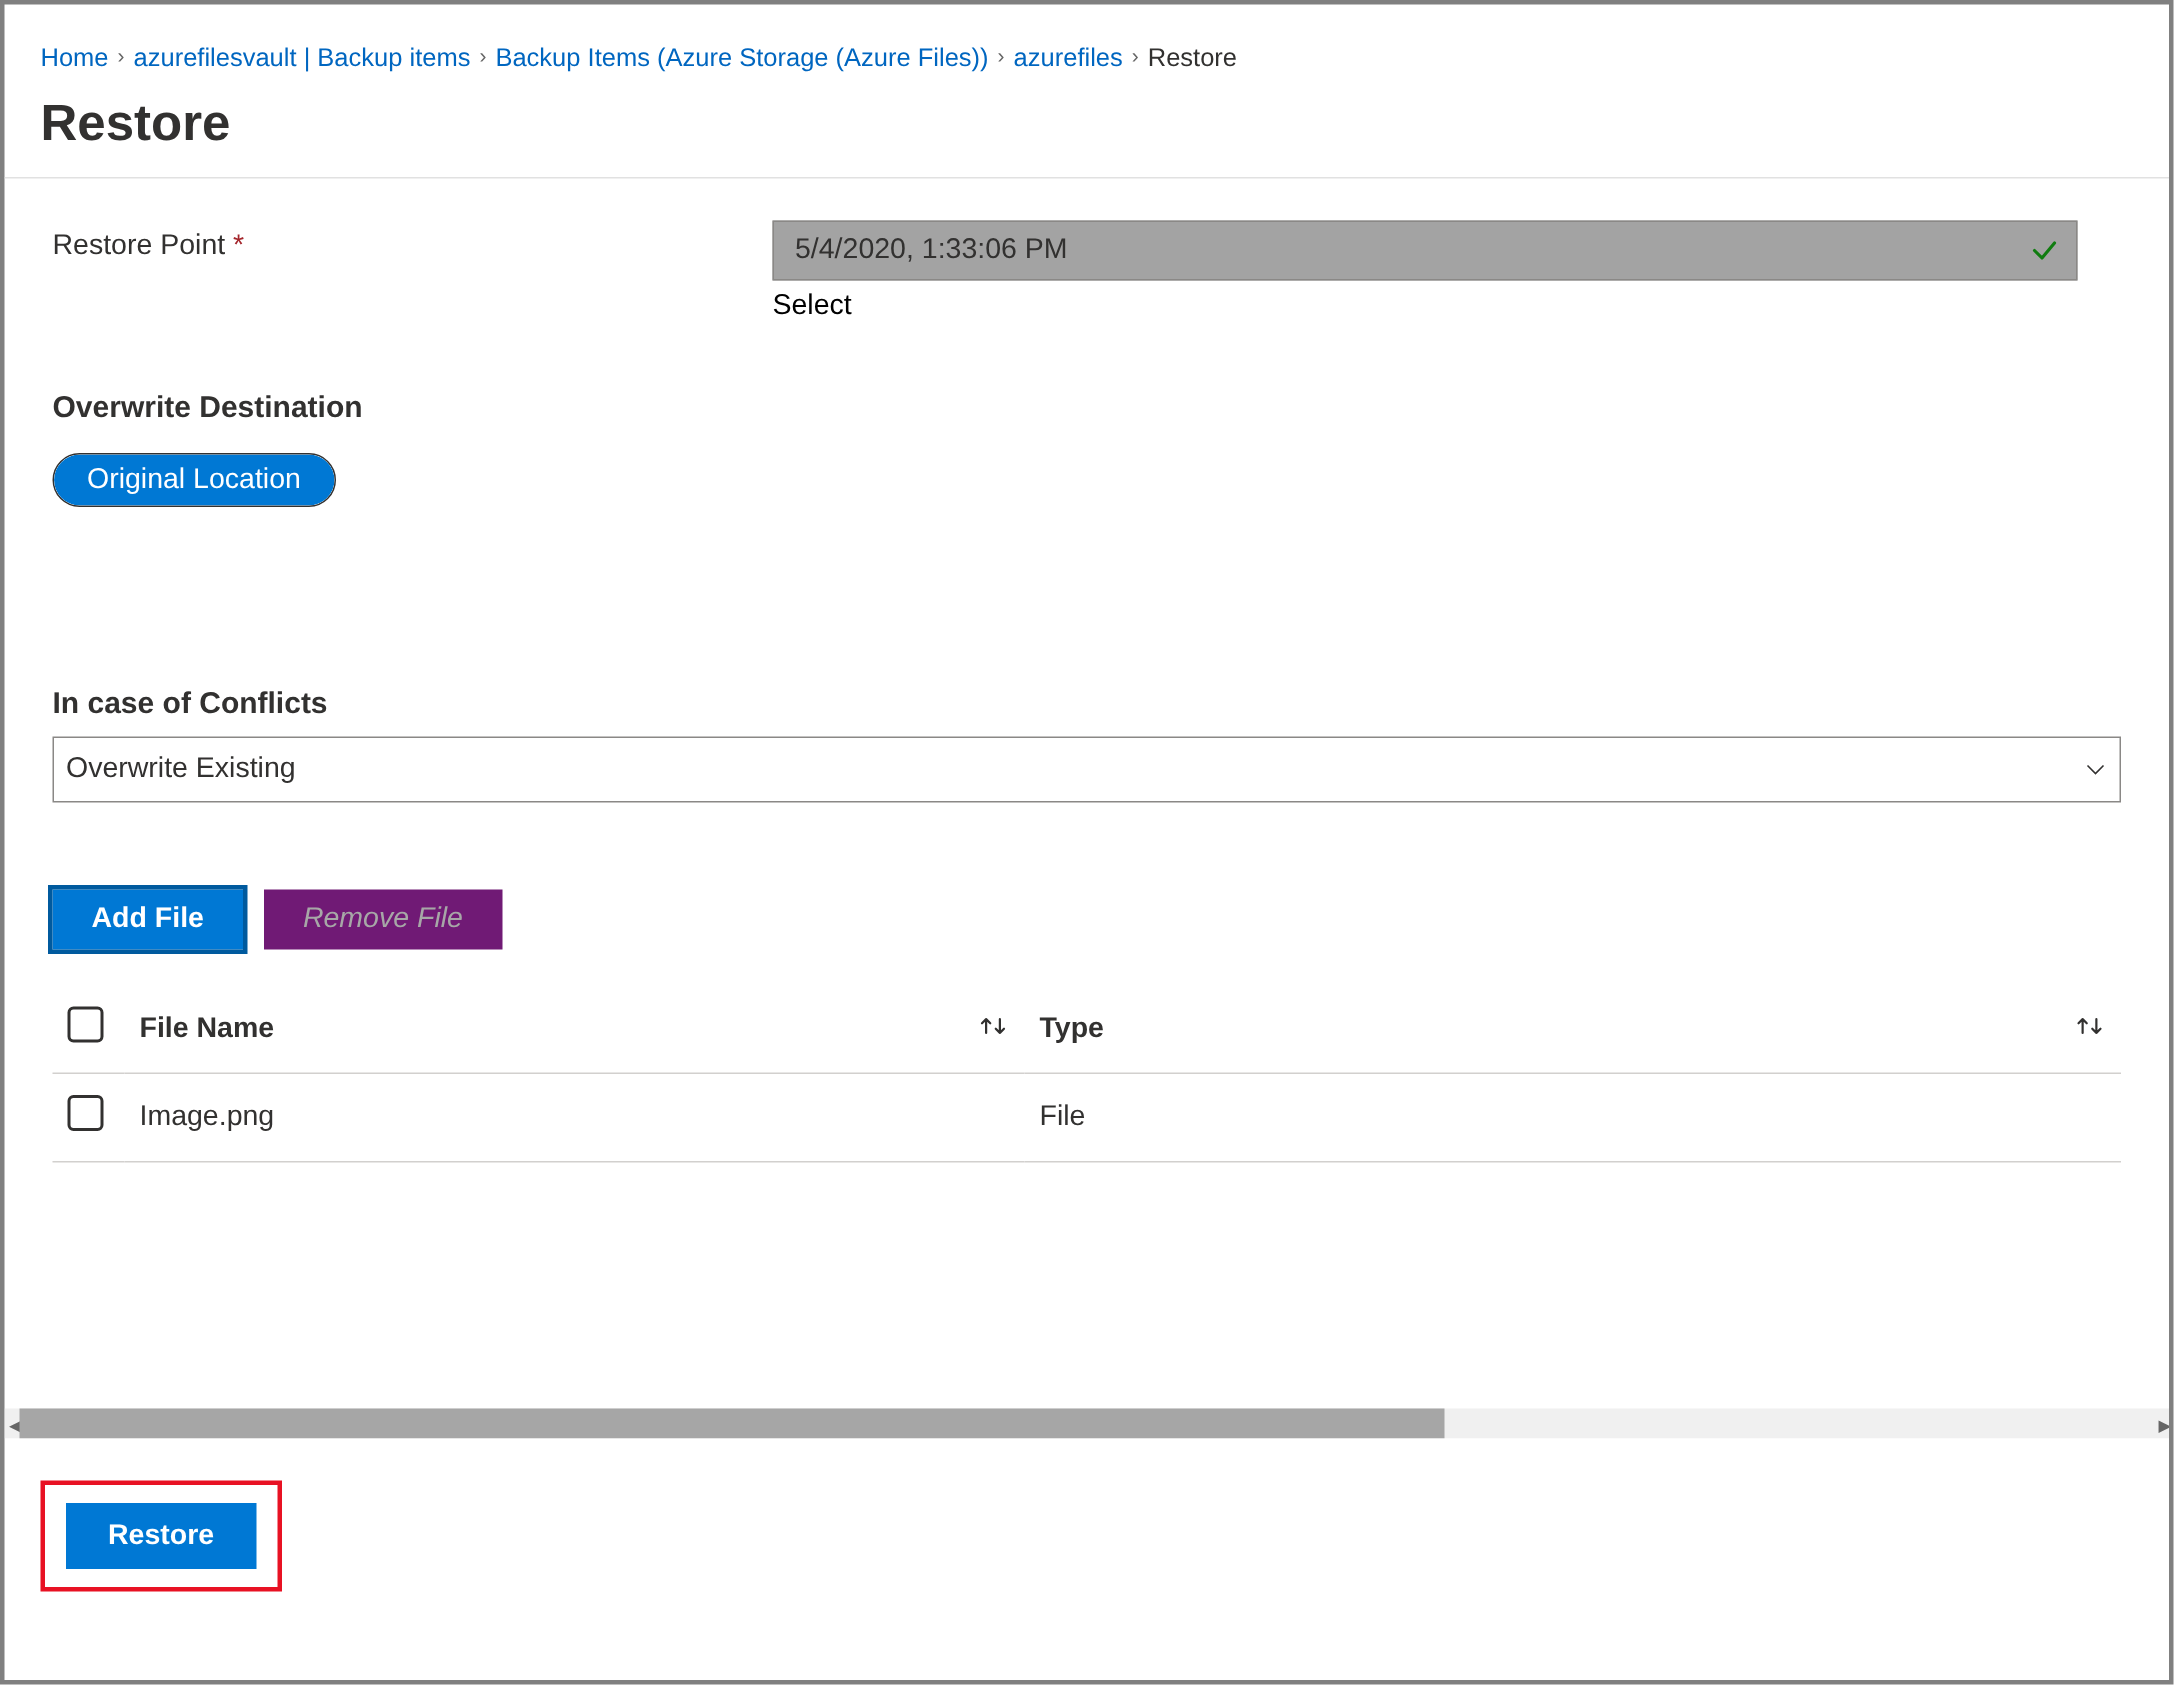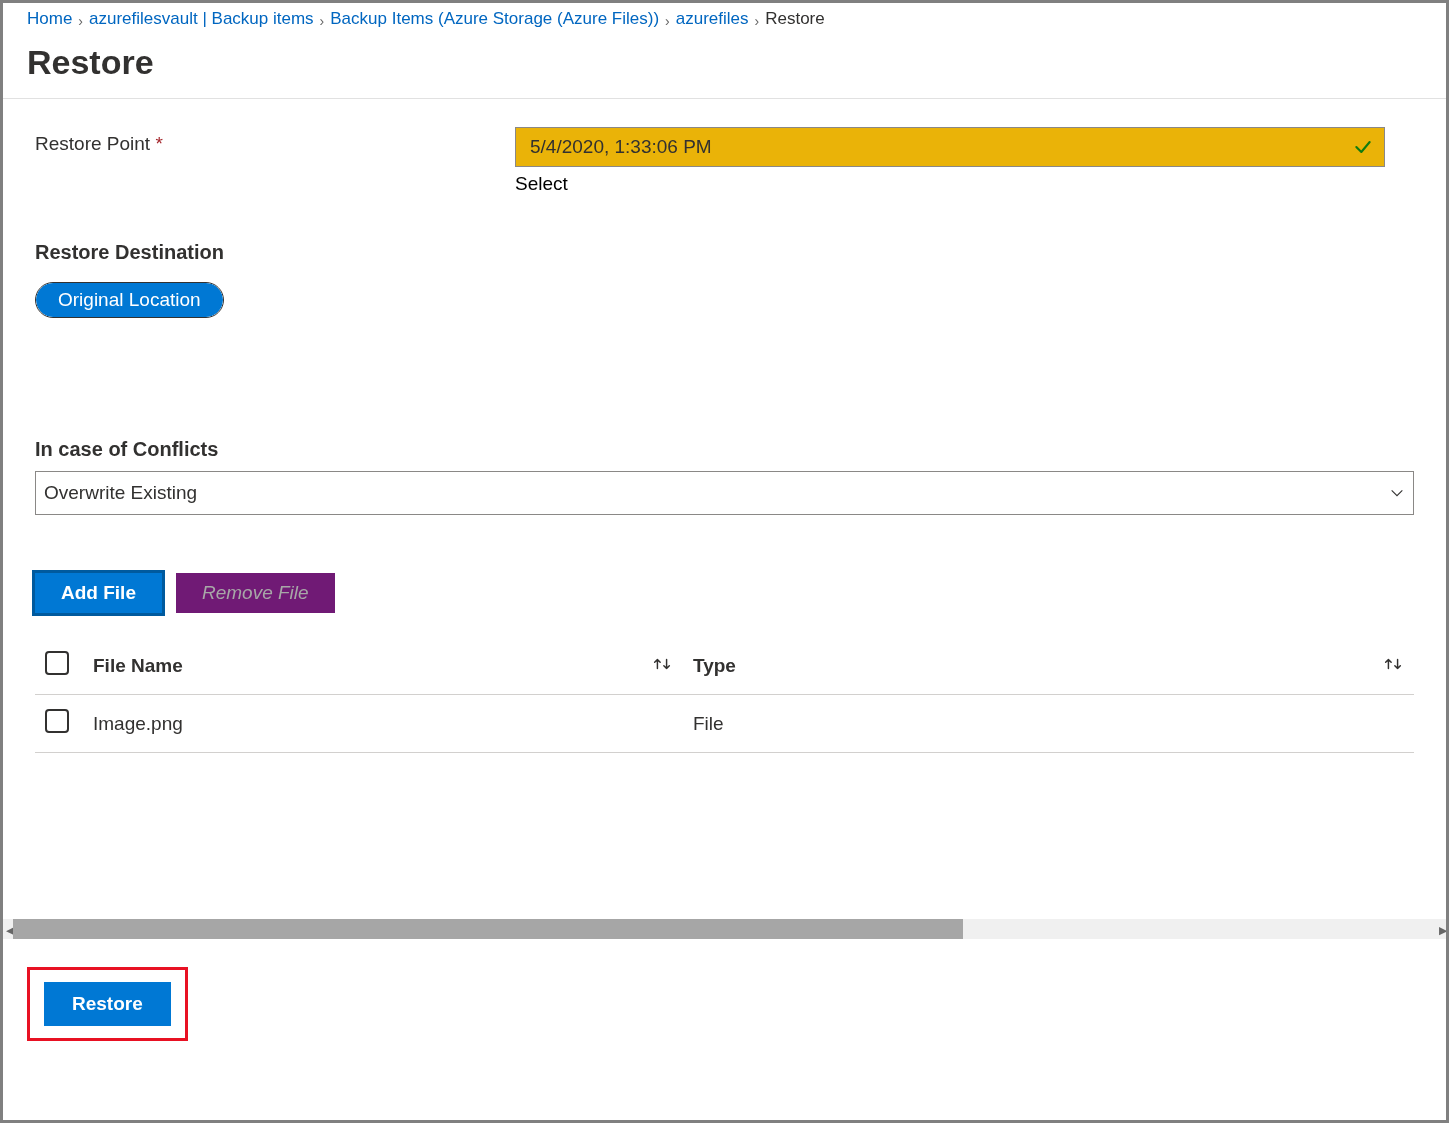--- a/index.html
+++ b/index.html
@@ -7,45 +7,45 @@
       font-family: "Segoe UI", Arial, sans-serif;
       font-size: 16px;
       color: #323130;
       background: #fff;
       width: 1449px;
       height: 1123px;
       border: 3px solid #808080;
       overflow: hidden;
     }
     .breadcrumb {
-      padding: 6px 24px 8px 24px;
+      padding: 26px 24px 8px 24px;
       font-size: 17px;
       display: flex;
-      align-items: flex-end;
+      align-items: flex-start;
       flex-wrap: wrap;
       gap: 6px;
     }
     .breadcrumb a { color: #0066c0; text-decoration: none; cursor: pointer; }
     .breadcrumb .sep { color: #666; font-size: 14px; }
     .breadcrumb .current { color: #323130; }
     .page-title-bar { padding: 6px 24px 16px 24px; border-bottom: 1px solid #e1e1e1; }
     .page-title { font-size: 34px; font-weight: 600; }
     .content-wrap { position: relative; height: 840px; overflow: hidden; }
     .content { padding: 28px 32px 0 32px; }
     .field-row { display: flex; align-items: flex-start; margin-bottom: 0; }
     .field-label { width: 480px; font-size: 19px; color: #323130; padding-top: 6px; }
     .required { color: #a4262c; }
     .field-control { flex: 1; max-width: 870px; }
     .text-input {
       width: 100%;
       height: 40px;
       border: 1px solid #8a8886;
       font-size: 19px;
       padding: 0 44px 0 14px;
-      background: #eab308;
+      background: #a3a3a3;
       color: #323130;
     }
     .input-wrap { position: relative; }
     .check-icon {
       position: absolute; right: 12px; top: 50%; transform: translateY(-50%);
       width: 20px; height: 20px;
     }
     .select-link { color: #000000; font-size: 19px; cursor: pointer; margin-top: 6px; display: inline-block; }
     .section-label { font-size: 20px; font-weight: 600; margin: 46px 0 18px 0; }
     .pill-group {
@@ -130,21 +130,21 @@
           <input class="text-input" type="text" readonly="" value="5/4/2020, 1:33:06 PM" style="">
           <svg class="check-icon" viewBox="0 0 24 24">
             <path d="M4 12 L10 18 L20 6" stroke="#107c10" stroke-width="2.5" fill="none" stroke-linecap="round" stroke-linejoin="round"></path>
           </svg>
         </div>
         <span class="select-link">Select</span>
       </div>
     </div>
 
     
-    <div class="section-label">Restore Destination</div>
+    <div class="section-label">Overwrite Destination</div>
     <div class="pill-group">
       <div class="pill active">Original Location</div>
     </div>
 
     
     <div class="conflict-label">In case of Conflicts</div>
     <div class="select-box">
       <span>Overwrite Existing</span>
       <svg class="chevron-v" viewBox="0 0 24 24">
         <path d="M4 8 L12 16 L20 8" stroke="#323130" stroke-width="1.6" fill="none"></path>

